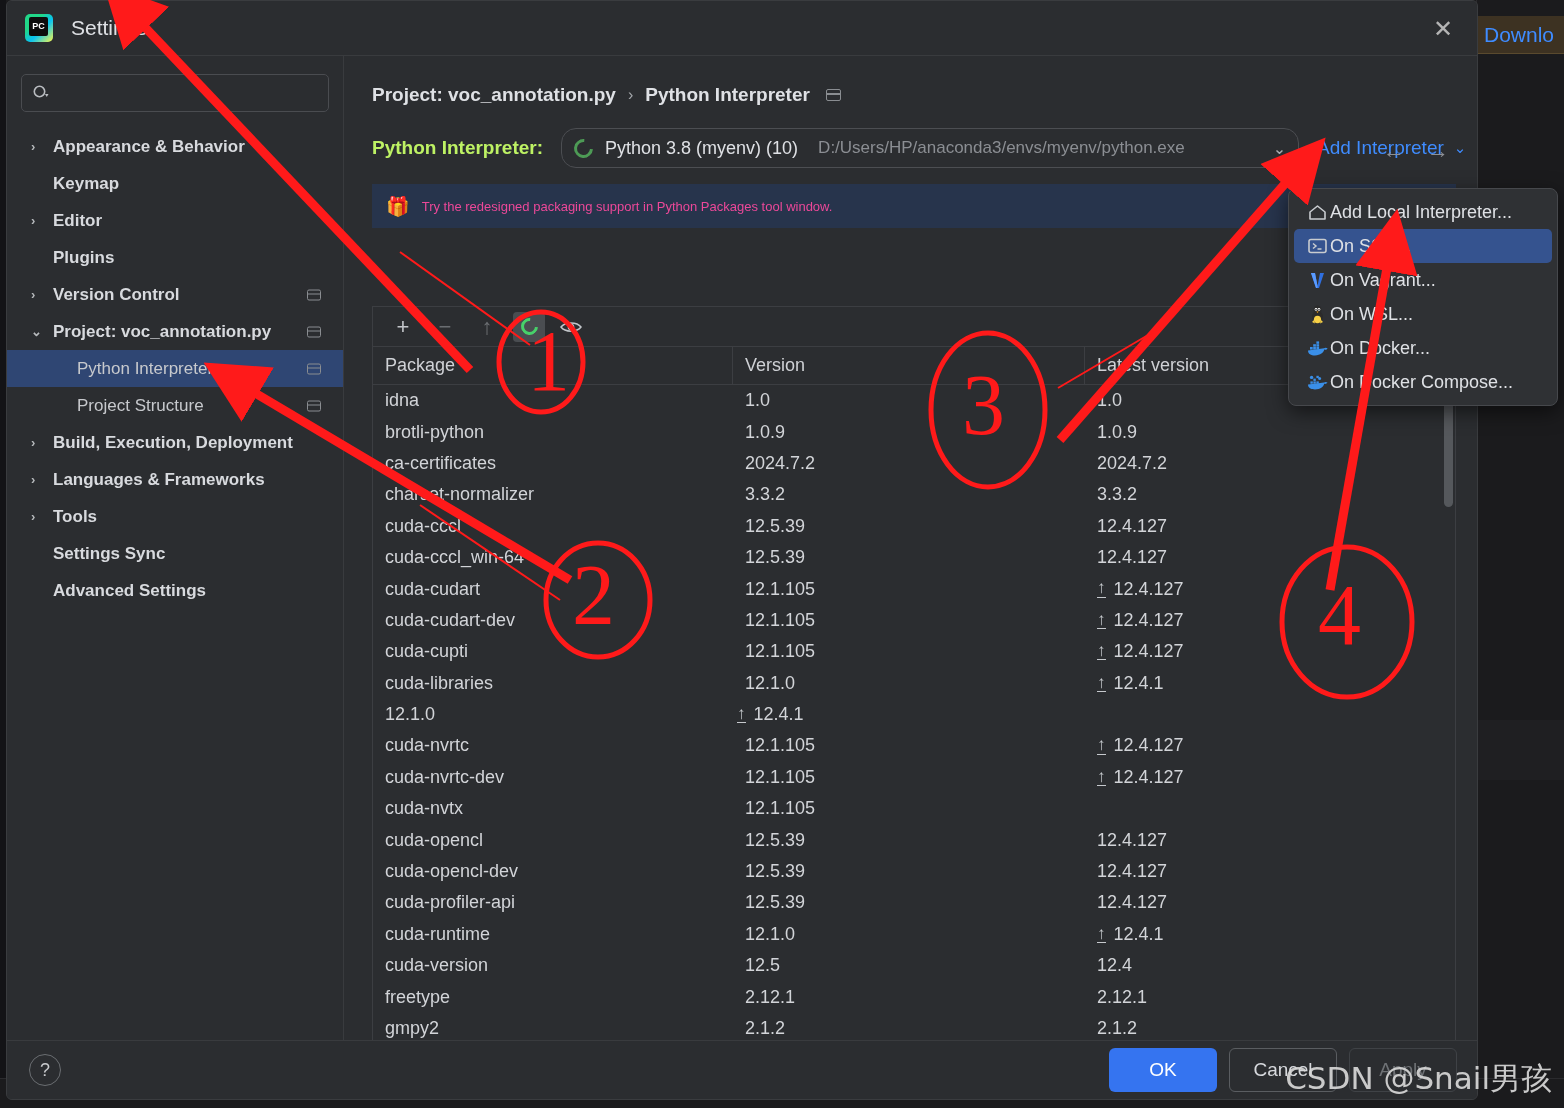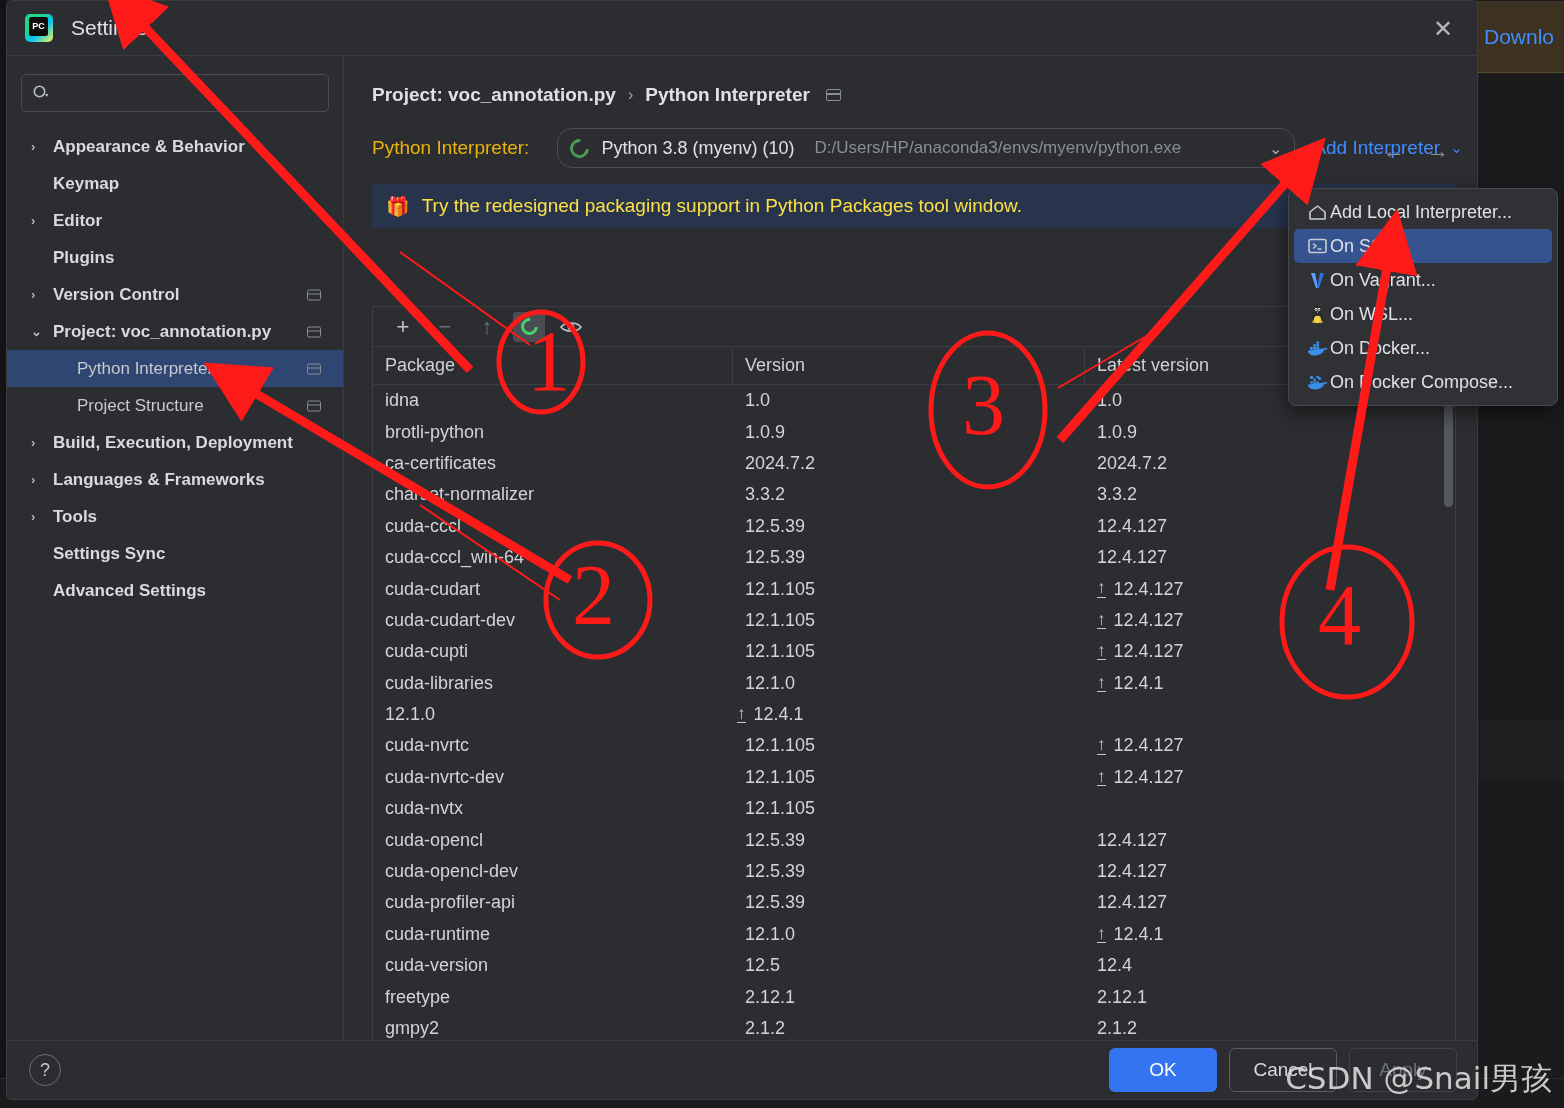--- a/index.html
+++ b/index.html
@@ -12,21 +12,21 @@
   }
   #root { position: relative; width: 1564px; height: 1108px; }
 
   
   .bg-ide { position:absolute; inset:0; background:#1b1b1d; }
   .bg-right-panel {
     position:absolute; left:1476px; top:0; width:88px; height:1108px;
     background:#1b1b1d; border-left:1px solid #2b2b2e;
   }
   .bg-download-bar {
-    position:absolute; left:1476px; top:1px; width:88px; height:72px;
+    position:absolute; left:1476px; top:16px; width:88px; height:38px;
     background:#3d3222;
     border-bottom:1px solid #5a4a2e;
     display:flex; align-items:center; padding-left:8px;
   }
   .bg-download-text { color:#3f8cff; font-size:21px; white-space:nowrap; }
   .bg-leftstrip { position:absolute; left:0; top:0; width:6px; height:1108px; background:#131316; }
   .bg-bottombar {
     position:absolute; left:0; bottom:0; width:1564px; height:30px; background:#1b1b1d;
     border-top:1px solid #2b2b2e;
   }
@@ -115,21 +115,21 @@
     border-radius:2px; position:relative;
   }
   .bc-badge::before{ content:""; position:absolute; left:0; right:0; top:3px; height:1.5px; background:#8a8d91; }
   .nav-arrows {
     position:absolute; right:28px; top:82px; display:flex; gap:22px;
     color:#8d9096; font-size:22px;
   }
   .nav-arrow { cursor:pointer; }
 
   .interp-row { display:flex; align-items:center; padding:22px 0 0 28px; }
-  .interp-label { font-size:19px; color:#eab308; margin-right:28px; white-space:nowrap; }
+  .interp-label { font-size:19px; color:#bef264; margin-right:18px; white-space:nowrap;font-weight:bold; }
   .interp-field {
     flex:none; width:738px; height:40px; background:#2b2d30;
     border:1px solid #4c4e52; border-radius:15px;
     display:flex; align-items:center; padding:0 12px; cursor:pointer;
   }
   .py-ring {
     width:19px; height:19px; border-radius:50%;
     border:3px solid #4d9a55; border-right-color:transparent;
     transform:rotate(-40deg); flex:none; margin-right:12px;
   }
@@ -140,21 +140,21 @@
     margin-left:18px; color:#3f8cff; font-size:19px; display:flex; align-items:center; cursor:pointer;
     white-space:nowrap;
   }
   .add-interp .caret { margin-left:10px; font-size:15px; }
 
   .notice {
     margin:16px 0 0 28px; width:1084px; height:44px; background:#27344c;
     display:flex; align-items:center; padding:0 14px;
   }
   .gift-icon { font-size:19px; color:#4e9ae8; margin-right:12px; }
-  .notice-text { font-size:19px; color:#fde047; }
+  .notice-text { font-size:13px; color:#ec4899; }
   .notice-link { margin-left:auto; color:#4a90e2; font-size:19px; cursor:pointer; white-space:nowrap; }
 
   
   .pkg-panel {
     position:absolute; left:28px; top:250px; width:1084px; height:746px;
     background:#2b2d30; border:1px solid #3c3e42;
     display:flex; flex-direction:column; overflow:hidden;
   }
   .pkg-toolbar {
     height:40px; display:flex; align-items:center; gap:10px; padding-left:14px;

